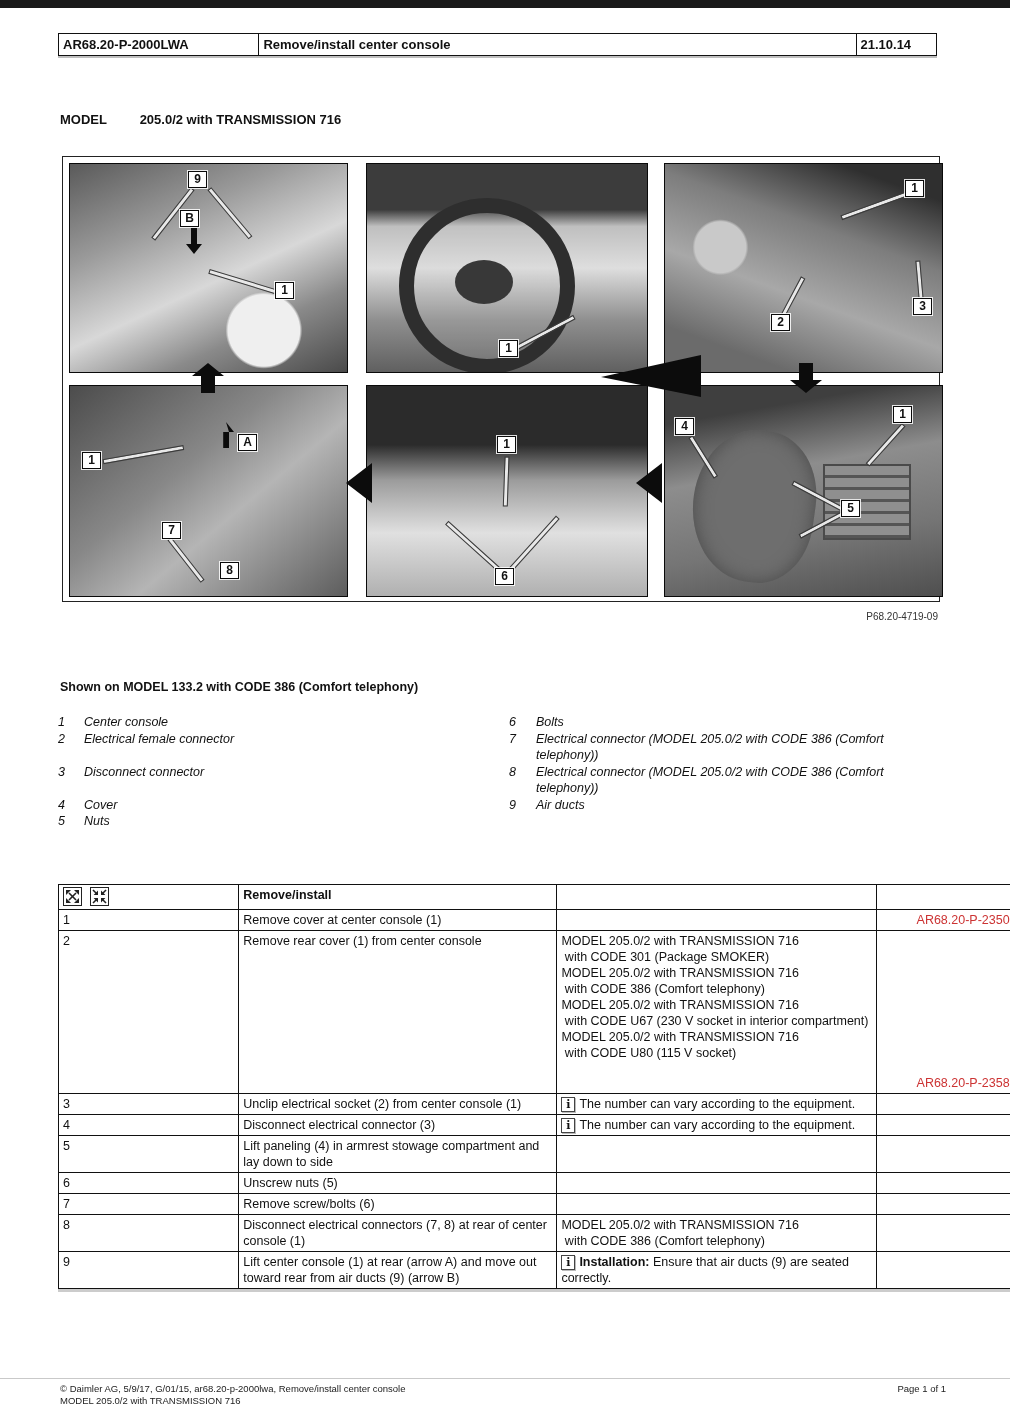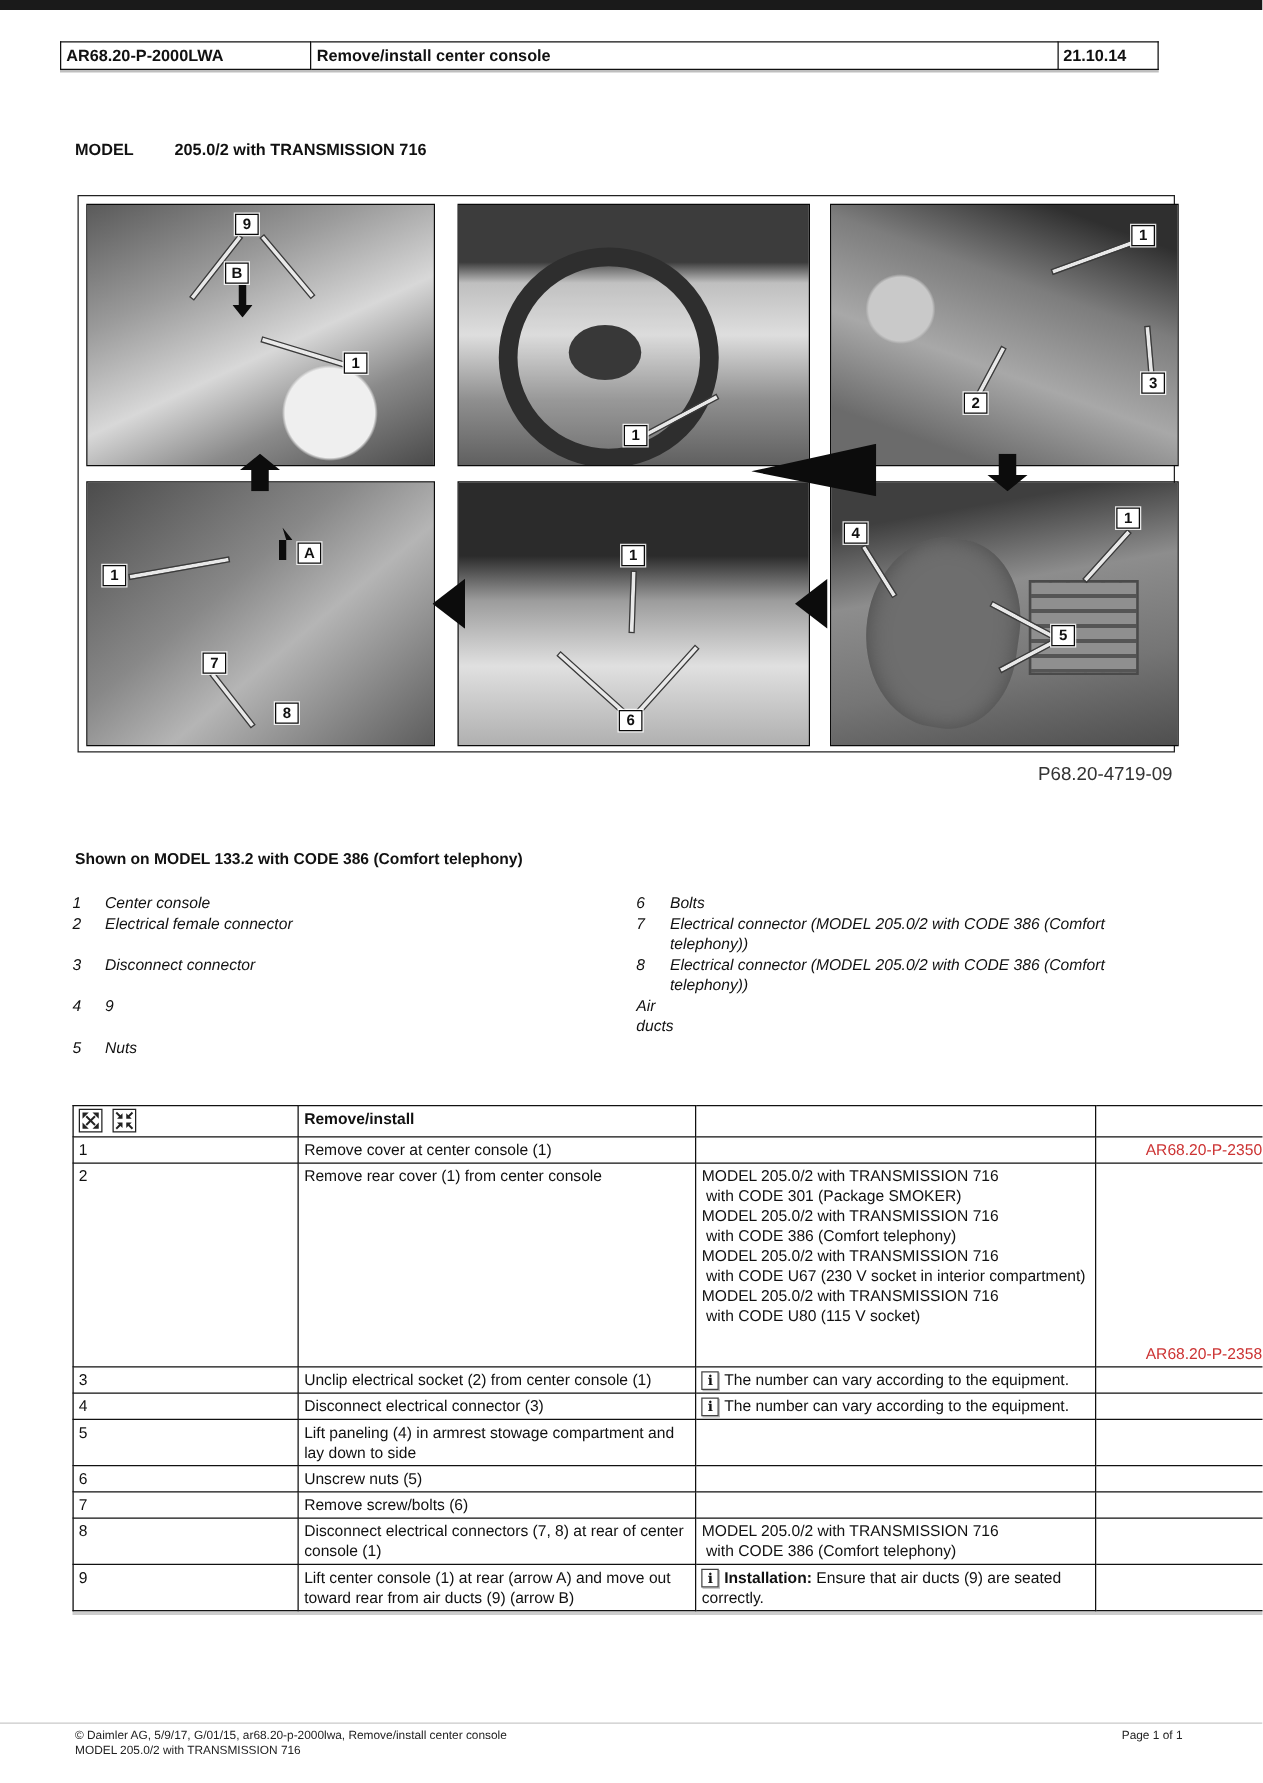--- a/index.html
+++ b/index.html
@@ -3,21 +3,21 @@
 <meta charset="utf-8">
 <style>
   html,body{margin:0;padding:0;}
   body{
     width:1010px;height:1426px;position:relative;background:#fff;
     font-family:"Liberation Sans", sans-serif;color:#111;overflow:hidden;
   }
   .topbar{position:absolute;left:0;top:0;width:1010px;height:8px;background:#1a1a1a;}
 
   
-  .dochead{position:absolute;left:48px;top:33px;width:879px;border-collapse:collapse;
+  .dochead{position:absolute;left:58px;top:33px;width:879px;border-collapse:collapse;
     box-shadow:0 2px 0 rgba(0,0,0,.25);}
   .dochead td{border:1px solid #111;background:#fff;font-weight:bold;font-size:13px;
     padding:2px 4px;height:17px;white-space:nowrap;}
   .dochead .c1{width:193px;}
   .dochead .c2{width:598px;}
   .dochead .c3{width:72px;}
 
   .modelline{position:absolute;left:60px;top:112px;font-size:13px;font-weight:bold;}
   .modelline .mlabel{display:inline-block;width:76px;}
 
@@ -48,21 +48,21 @@
   .wheel{position:absolute;left:32px;top:34px;width:146px;height:146px;border-radius:50%;
     border:15px solid #2e2e2e;background:rgba(210,210,210,.15);}
   .hub{position:absolute;left:88px;top:96px;width:58px;height:44px;border-radius:50%;background:#383838;}
   .blob{position:absolute;left:28px;top:44px;width:122px;height:152px;background:#6e6e6e;
     border-radius:52% 48% 45% 55%;transform:rotate(8deg);box-shadow:inset 0 0 18px #4a4a4a;}
   .grid{position:absolute;left:158px;top:78px;width:84px;height:72px;
     background:repeating-linear-gradient(0deg,#555 0 3px,#8f8f8f 3px 12px),
                repeating-linear-gradient(90deg,rgba(80,80,80,.8) 0 3px,rgba(0,0,0,0) 3px 14px);
     border:2px solid #4a4a4a;}
   .figcaption{position:absolute;left:62px;top:611px;width:876px;text-align:right;
-    font-size:15px;color:#333;}
+    font-size:10px;color:#333;}
 
   .shownon{position:absolute;left:60px;top:680px;font-size:12.5px;font-weight:bold;}
 
   
   .legend{position:absolute;left:58px;top:714px;width:888px;font-size:12.5px;font-style:italic;line-height:16.5px;}
   .legrow{display:grid;grid-template-columns:26px 425px 27px auto;align-items:start;}
   .legnum{font-style:italic;}
 
   
   .proc{position:absolute;left:58px;top:884px;width:1000px;border-collapse:collapse;
@@ -208,20 +208,21 @@
     <span>Electrical connector (MODEL 205.0/2 with CODE 386 (Comfort telephony))</span>
   </div>
   <div class="legrow">
     <span class="legnum">3</span>
     <span>Disconnect connector</span>
     <span class="legnum">8</span>
     <span>Electrical connector (MODEL 205.0/2 with CODE 386 (Comfort telephony))</span>
   </div>
   <div class="legrow">
     <span class="legnum">4</span>
+    <span>Cover</span>
     <span class="legnum">9</span>
     <span>Air ducts</span>
   </div>
   <div class="legrow">
     <span class="legnum">5</span>
     <span>Nuts</span>
     <span class="legnum"></span>
     <span></span>
   </div>
 </div>

